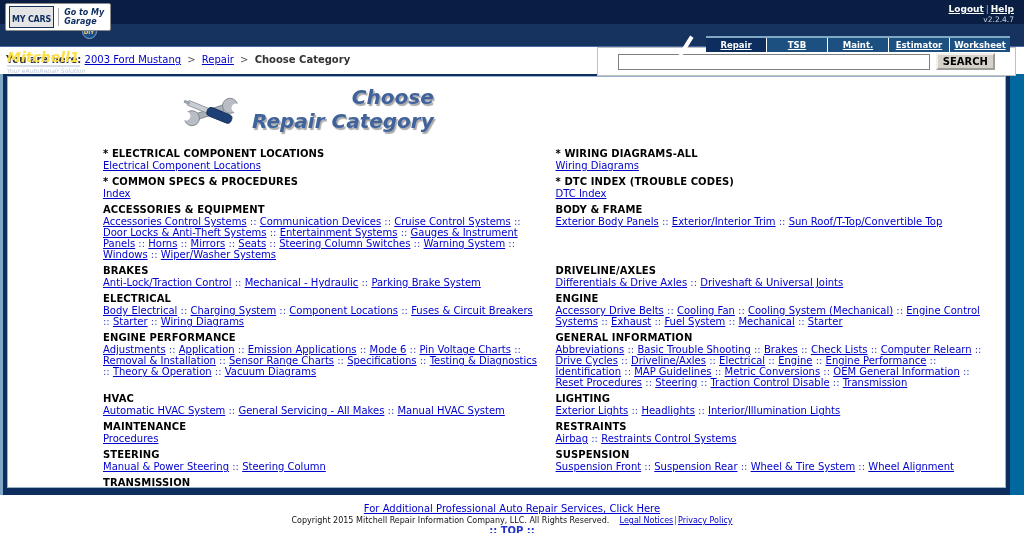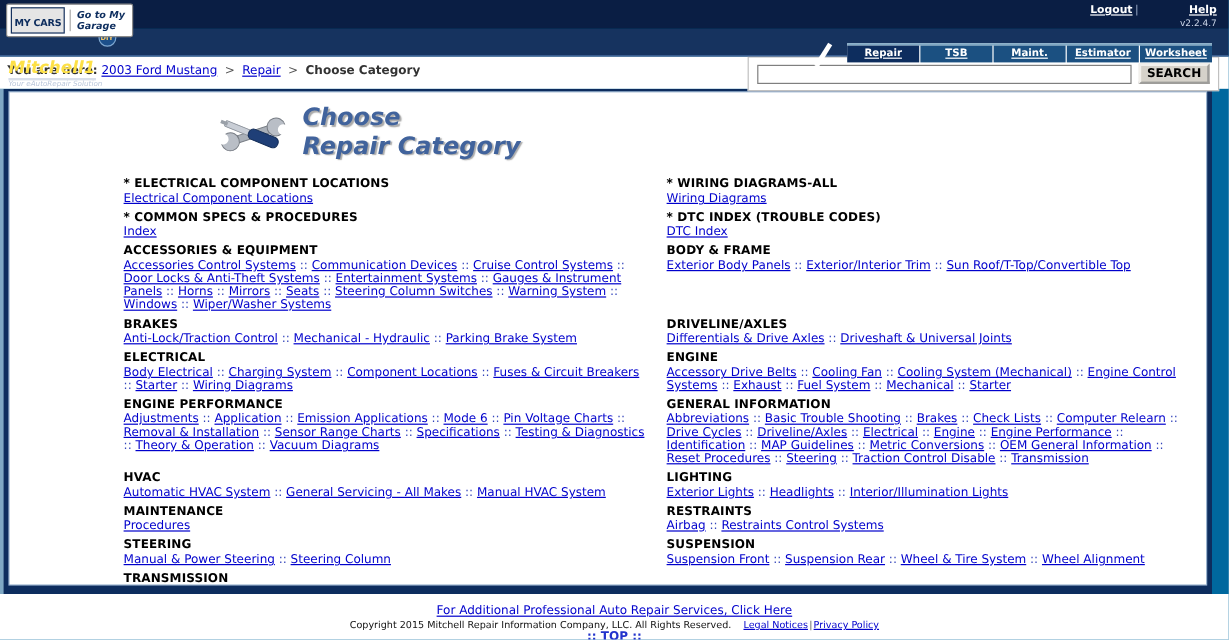--- a/index.html
+++ b/index.html
@@ -20,21 +20,21 @@
     cursor: pointer; z-index: 6;
   }
   .plate { border: 1px solid #17335f; padding: 0 2px 1px; text-align: center; background:#e5e5e5; }
   .plate-top { height: 4px; background: #1a3a6b; margin: 1px 0 0;
     background-image: repeating-linear-gradient(90deg,#1a3a6b 0 3px,#cdd6e6 3px 4px); }
   .plate-label { font-size: 8px; font-weight: bold; color: #0d2d5e; line-height: 9px; letter-spacing: -0.2px; }
   .garage-label { font-size: 8px; font-style: italic; font-weight: bold; color: #0d2d5e;
     line-height: 9px; border-left: 1px solid #aaa; padding-left: 5px; }
   .session { position: absolute; right: 10px; top: 4px; text-align: right;
     font-size: 9px; font-weight: bold; color: #fff; }
-  .session a { color: #fff; text-decoration: underline; margin-left: 40px; }
+  .session a { color: #fff; text-decoration: underline; }
   .session .sep { font-weight: normal; color: #9fb0cc; padding: 0 2px; }
   .version { font-size: 7.5px; font-weight: normal; color: #c9d4e6; margin-top: 1px; }
 
   
   .logoband { height: 23px; background: #16335f; border-bottom: 1px solid #44699e; position: relative; z-index: 2; }
   .brand { position: absolute; left: 7px; top: 0; }
   .brand-name { font-size: 14px; font-weight: bold; font-style: italic; color: #fde047;
     border-bottom: 2px solid #d8dee9; line-height: 15px; display: inline-block; margin-top: 26px; }
   .badge { display: inline-block; width: 15px; height: 15px; border-radius: 50%;
     background: #1c4f8a; border: 1px solid #7fa8d0; color: #ffcc66;
@@ -53,35 +53,35 @@
 
   
   .crumbbar { height: 27px; background: #fff; position: relative;
     font-size: 10px; color: #333; padding: 7px 0 0 6px; z-index: 1; }
   .crumb-prefix { font-weight: bold; color: #333; }
   .crumb-link { color: #0000cc; font-weight: normal; text-decoration: underline; }
   .crumb-sep { color: #555; padding: 0 3px; }
   .crumb-current { font-weight: bold; color: #333; }
 
   .searchbox { position: absolute; right: 8px; top: 0; background: #fff;
-    border: 1px solid #c0c0c0; padding: 5px 7px; display: flex; align-items: center;
+    border: 1px solid #c0c0c0; padding: 5px 20px; display: flex; align-items: center;
     gap: 6px; z-index: 7; }
   .search-input { width: 312px; height: 16px; border: 1px solid #7f7f7f; font-size: 10px; padding: 0 3px; }
   .search-btn { font-size: 10px; font-weight: bold; font-family: inherit; color: #000;
     background: #d6d2ca; border: 2px outset #f2f0ec; padding: 1px 5px; cursor: pointer; }
 
   
   .mid { background: #0d2d5e; margin-right: 14px; border-left: 3px solid #7fa8c4;
     padding: 3px 5px 8px 5px; }
   .panel { background: #fff; height: 410px; box-shadow: 0 0 0 1px #9ab4cf;
     overflow: hidden; position: relative; }
 
   .banner { display: flex; align-items: flex-start; margin: 9px 0 0 172px; height: 52px; }
   .banner-text { margin-left: 10px; font-size: 20px; font-weight: bold; font-style: italic;
-    color: #41639c; text-shadow: 1.5px 1.5px 1px #a9a9a9; line-height: 1.18; }
+    color: #41639c; text-shadow: 1.5px 1.5px 1px #a9a9a9; line-height: 1.18; text-align: right; }
 
   .cats { margin: 10px 0 0 95px; border-collapse: collapse; width: 905px; table-layout: fixed; }
   .cats td { vertical-align: top; padding: 0 14px 5px 0; width: 50%; }
   .cat-heading { font-size: 10px; font-weight: bold; color: #000; line-height: 12px; letter-spacing: 0.1px; }
   .cat-links { font-size: 10px; line-height: 11px; }
   a.cat-link { color: #0000cc; text-decoration: underline; }
   .sep { color: #3344bb; }
 
   
   .footer { background: #fff; text-align: center; padding: 2px 0 1px; }

